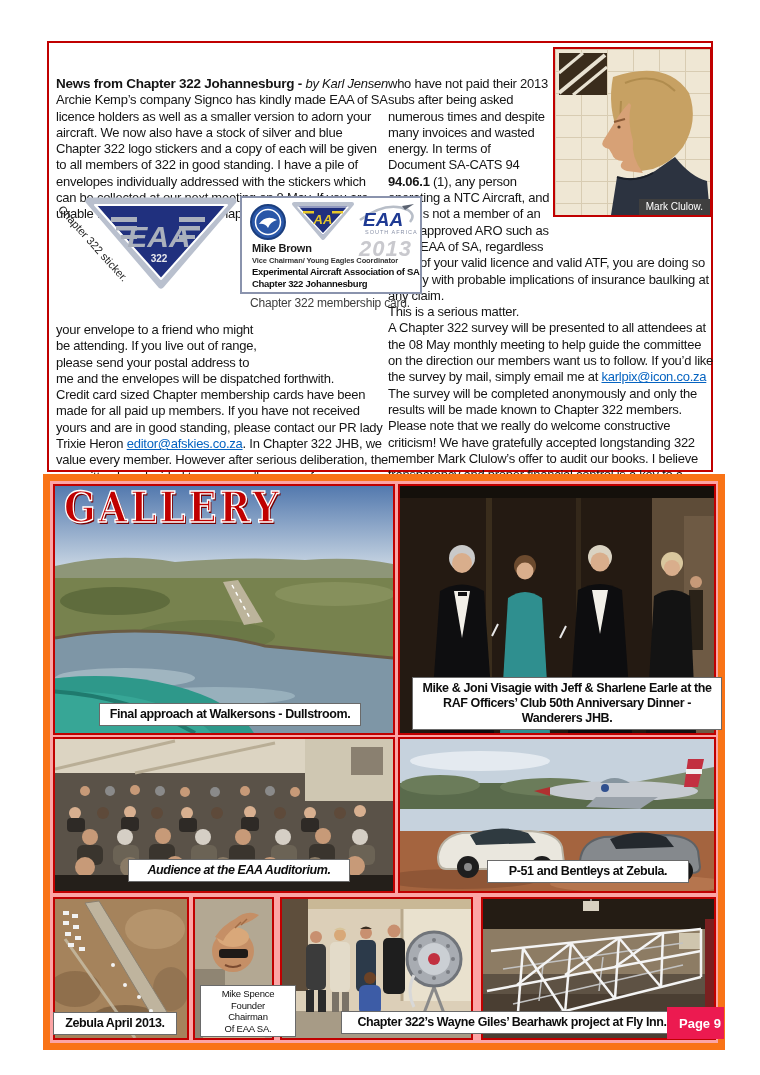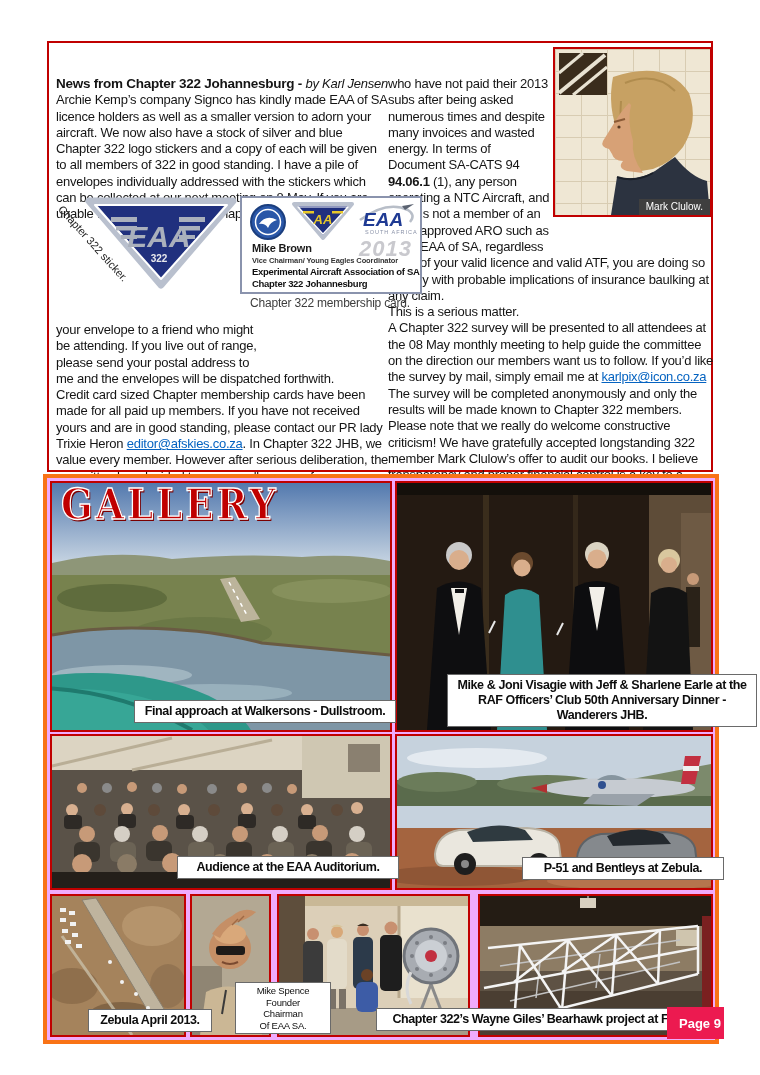--- a/index.html
+++ b/index.html
@@ -32,28 +32,28 @@
   .mcard{position:absolute;left:191px;top:153px;width:178px;height:94px;border:2px solid #8A93AD;border-radius:0;
          background:#fff;overflow:hidden;}
   .mcard svg{position:absolute;left:0;top:0;width:100%;height:100%;}
   .mcard .year{position:absolute;right:8px;top:38px;font-size:22px;font-weight:bold;color:#C9C9CE;font-style:italic;letter-spacing:1px;}
   .mcard .name{position:absolute;left:10px;top:44px;font-size:11px;font-weight:bold;color:#1a1a1a;letter-spacing:-0.2px;}
   .mcard .role{position:absolute;left:10px;top:58px;font-size:7.5px;font-weight:bold;color:#333;letter-spacing:-0.1px;}
   .mcard .org{position:absolute;left:10px;top:68px;font-size:9.5px;font-weight:bold;color:#101010;letter-spacing:-0.3px;}
   .mcard .chap{position:absolute;left:10px;top:80px;font-size:9.5px;font-weight:bold;color:#101010;letter-spacing:-0.3px;}
   .card-cap{position:absolute;left:190px;top:253px;width:182px;text-align:center;font-size:12px;color:#3d3d3d;letter-spacing:-0.2px;}
   
-  .gallery{position:absolute;left:43px;top:474px;width:668px;height:562px;border:4px solid #f97316;background:#f0abfc;}
+  .gallery{position:absolute;left:43px;top:474px;width:668px;height:562px;border:7px solid #f97316;background:#fca5a5;}
   .ph{position:absolute;border:2px solid #C00000;overflow:hidden;background:#cfcfcf;}
   .ph svg{display:block;width:100%;height:100%;}
   .g-title{position:absolute;left:14px;top:0px;z-index:6;font-family:"DejaVu Serif",serif;font-weight:bold;
            font-size:37px;color:#C00000;letter-spacing:3px;transform:scaleY(1.18);transform-origin:top left;
            -webkit-text-stroke:1.2px #fff;text-shadow:1.5px 1.5px 0 #7A0000;}
   .cap{position:absolute;z-index:5;background:#fff;border:1px solid #6A6A6A;color:#0d0d0d;text-align:center;
-       font-weight:bold;font-size:12.5px;line-height:15px;letter-spacing:-0.4px;padding:3px 5px;margin-left:38px;}
+       font-weight:bold;font-size:12.5px;line-height:15px;letter-spacing:-0.4px;padding:3px 5px;}
   .cap.small{font-weight:normal;font-size:9.5px;line-height:11.5px;letter-spacing:-0.2px;padding:2px 14px;}
   .badge{position:absolute;left:667px;top:1007px;width:48px;height:32px;background:#EC1A50;color:#fff;z-index:10;
          display:flex;align-items:center;justify-content:center;font-weight:bold;font-size:13px;letter-spacing:0;padding-left:9px;}
 </style>
 </head>
 <body>
 
 <div class="page">
 
   <div class="textbox">
@@ -428,21 +428,21 @@
           <line x1="136" y1="39" x2="178" y2="88"></line>
           <line x1="34" y1="86" x2="88" y2="44"></line>
           <line x1="82" y1="76" x2="136" y2="39"></line>
           <line x1="132" y1="68" x2="180" y2="34"></line>
         </g>
       </svg>
     </div>
 
     <div class="cap" style="left:49px;bottom:317px;width:250px;">Final approach at Walkersons - Dullstroom.</div>
     <div class="cap" style="left:362px;bottom:313px;width:298px;">Mike &amp; Joni Visagie with Jeff &amp; Sharlene Earle at the RAF Officers’ Club 50th Anniversary Dinner - Wanderers JHB.</div>
-    <div class="cap" style="left:92px;bottom:161px;width:210px;">Audience at the EAA Auditorium.</div>
+    <div class="cap" style="left:78px;bottom:161px;width:210px;font-style:italic;">Audience at the EAA Auditorium.</div>
     <div class="cap" style="left:437px;bottom:160px;width:190px;">P-51 and Bentleys at Zebula.</div>
     <div class="cap" style="left:3px;bottom:8px;width:112px;">Zebula April 2013.</div>
     <div class="cap small" style="left:150px;bottom:6px;width:66px;">
       <span>Mike Spence</span><br>
       <span>Founder Chairman</span><br>
       <span>Of EAA SA.</span>
     </div>
     <div class="cap" style="left:291px;bottom:9px;width:330px;">Chapter 322’s Wayne Giles’ Bearhawk project at Fly Inn.</div>
   </div>
 

